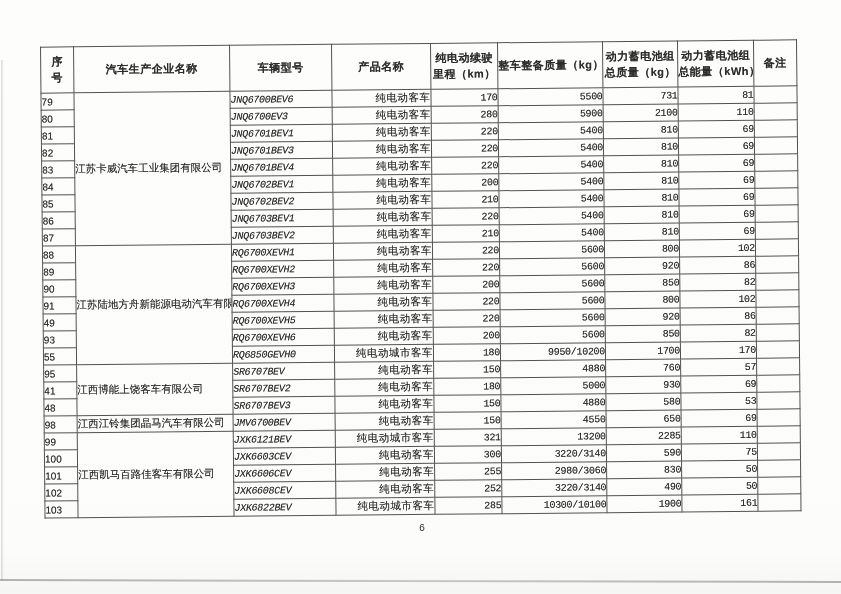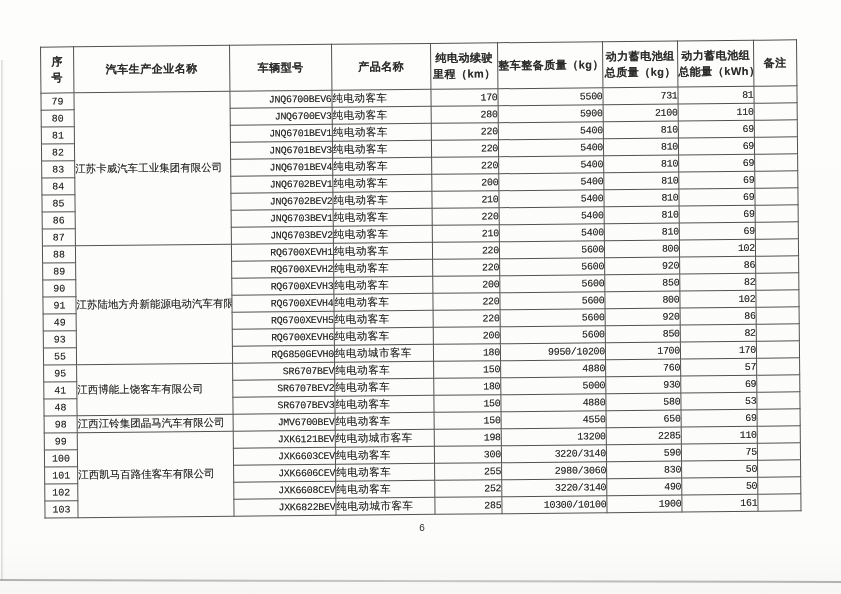--- a/index.html
+++ b/index.html
@@ -72,41 +72,41 @@
     line-height: 1.45;
     letter-spacing: 0.5px;
     text-shadow: 0 0 0.5px rgba(45,45,45,.55);
   }
   td {
     font-size: 10.5px;
     vertical-align: middle;
     text-shadow: 0 0 0.4px rgba(45,45,45,.5);
   }
   td.cell-seq {
-    text-align: center;
-    font-family: Liberation Mono, monospace;
+    font-family: Liberation Sans, sans-serif;
     font-size: 10px;
   }
   td.cell-company {
     text-align: left;
     padding-left: 3px;
     padding-right: 2px;
     white-space: normal;
     line-height: 1.5;
     font-size: 10.5px;
   }
   td.cell-model {
-    text-align: right;
+    text-align: left;
     padding-left: 8px;
     font-family: "Liberation Mono", "DejaVu Sans Mono", monospace;
     font-size: 10px;
     letter-spacing: -0.3px;
+    font-style: italic;
   }
   td.cell-product {
-    text-align: left;
+    text-align: right;
     padding-left: 5px;
     letter-spacing: 0.5px;
   }
   td.cell-num {
     text-align: right;
     padding-right: 6px;
     font-family: "Liberation Mono", "DejaVu Sans Mono", monospace;
     font-size: 10px;
     letter-spacing: -0.3px;
   }
@@ -357,21 +357,21 @@
             <td class="cell-num">4550</td>
             <td class="cell-num">650</td>
             <td class="cell-num">69</td>
             <td class="cell-remark"></td>
           </tr>
           <tr>
             <td class="cell-seq">99</td>
             <td class="cell-company" rowspan="5">江西凯马百路佳客车有限公司</td>
             <td class="cell-model">JXK6121BEV</td>
             <td class="cell-product">纯电动城市客车</td>
-            <td class="cell-num">198</td>
+            <td class="cell-num">321</td>
             <td class="cell-num">13200</td>
             <td class="cell-num">2285</td>
             <td class="cell-num">110</td>
             <td class="cell-remark"></td>
           </tr>
           <tr>
             <td class="cell-seq">100</td>
             <td class="cell-model">JXK6603CEV</td>
             <td class="cell-product">纯电动客车</td>
             <td class="cell-num">300</td>

